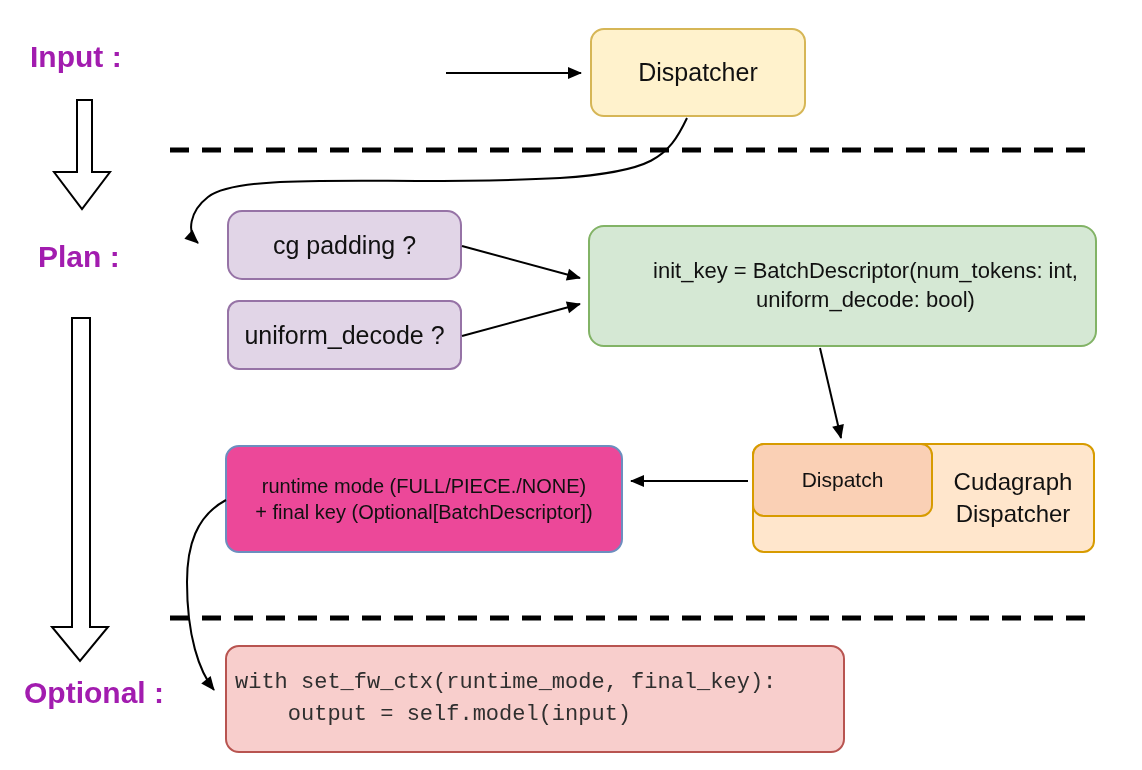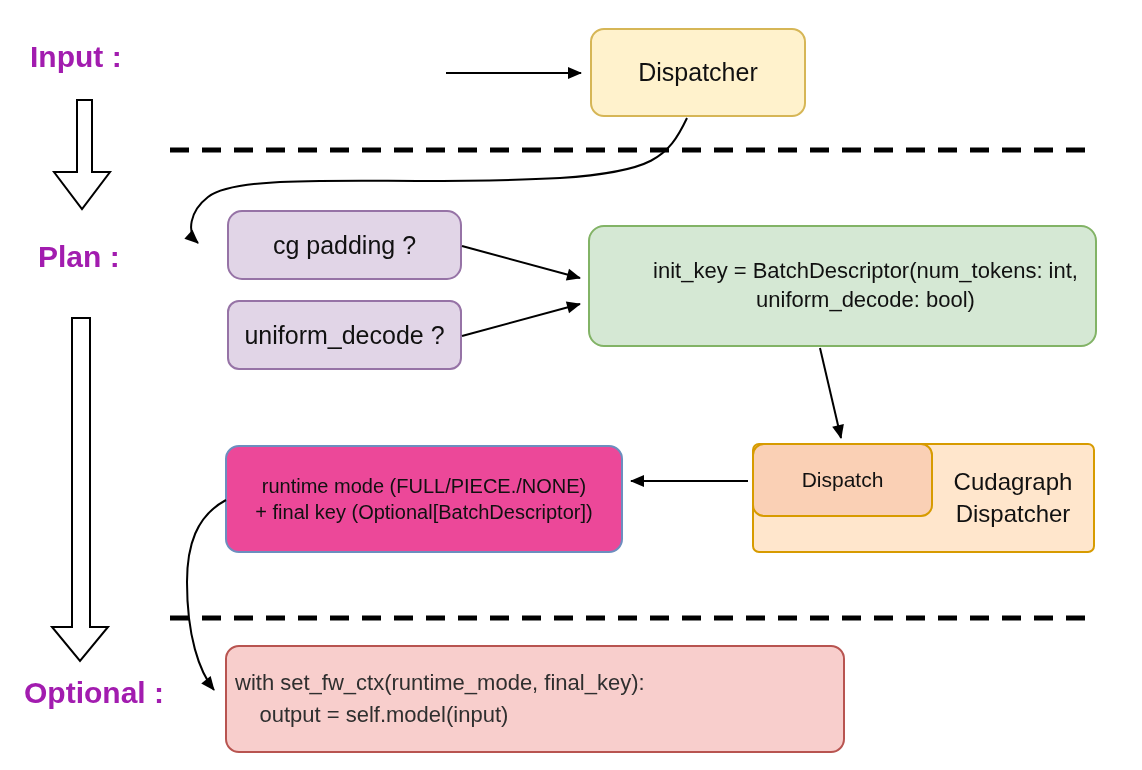--- a/index.html
+++ b/index.html
@@ -30,32 +30,32 @@
     white-space:pre-line;
     line-height:1.3;
     box-sizing:border-box;
     z-index:2;
   }
   #node-input-batch   {left:226px;top:27px;width:218px;height:91px;font-size:25px;}
   #node-preprocess    {left:590px;top:28px;width:216px;height:89px;font-size:25px;}
   #node-cg-padding    {left:227px;top:210px;width:235px;height:70px;font-size:25px;border-radius:12px;}
   #node-uniform-decode{left:227px;top:300px;width:235px;height:70px;font-size:25px;border-radius:12px;}
   #node-init-key      {left:588px;top:225px;width:509px;height:122px;font-size:22px;border-radius:16px;}
-  #node-cudagraph     {left:752px;top:443px;width:343px;height:110px;font-size:24px;border-radius:7px;z-index:2;}
+  #node-cudagraph     {left:752px;top:443px;width:343px;height:110px;font-size:24px;border-radius:12px;z-index:2;}
   #cudagraph-label{
     position:absolute;left:185px;right:6px;top:0;height:100%;
     display:flex;align-items:center;justify-content:center;
     text-align:center;white-space:pre-line;line-height:1.35;
   }
   #node-dispatch      {left:752px;top:443px;width:181px;height:74px;font-size:21px;border-radius:12px;z-index:3;}
   #node-runtime-mode  {left:225px;top:445px;width:398px;height:108px;font-size:20px;border-radius:14px;}
   #node-execute-code  {
     left:225px;top:645px;width:620px;height:108px;
     font-size:22px;border-radius:14px;
-    font-family:Liberation Sans, sans-serif;
+    font-family:Liberation Mono, monospace;
     justify-content:flex-start;
     text-align:left;
     white-space:pre;
     padding-left:8px;
     color:#2f2f2f;
     line-height:1.45;
   }
   #wires{
     position:absolute;left:0;top:0;width:1142px;height:770px;
     z-index:4;pointer-events:none;

